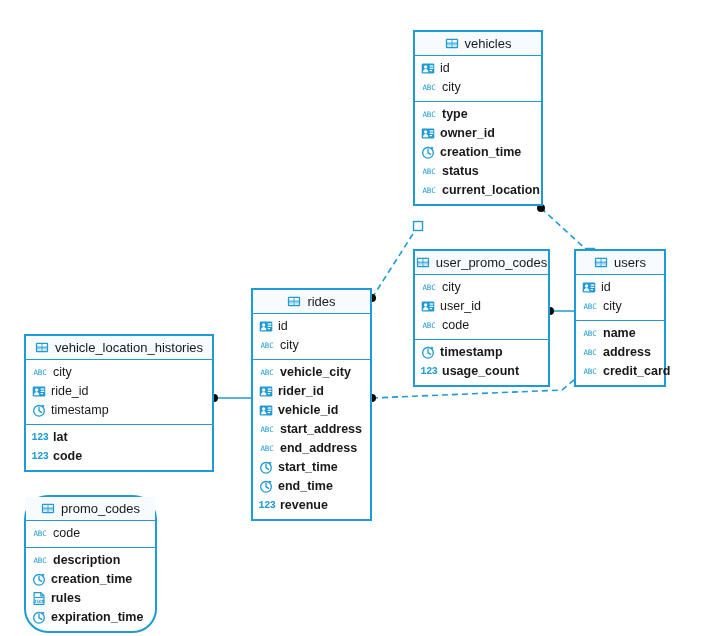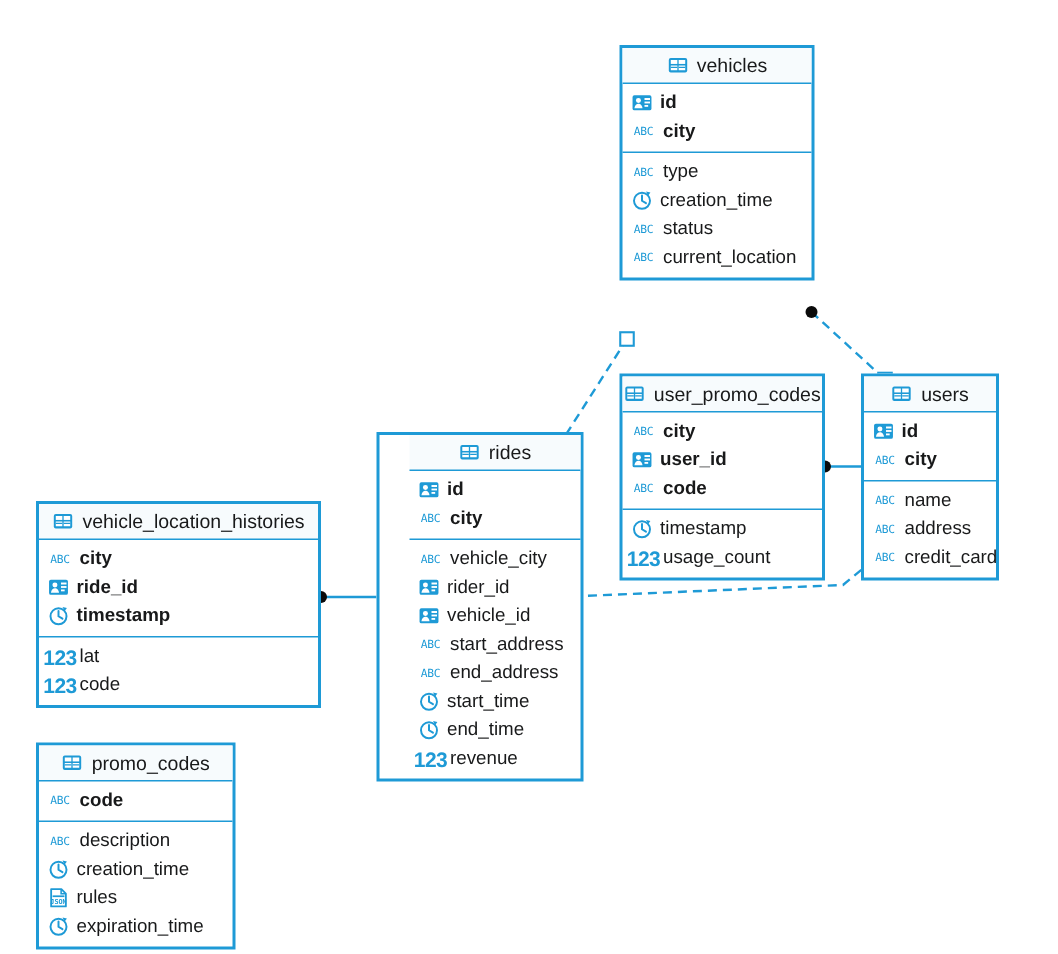--- a/index.html
+++ b/index.html
@@ -66,23 +66,24 @@
     align-items: center;
     gap: 5px;
     height: 19px;
     padding: 0 6px;
     white-space: nowrap;
   }
   .field-label {
     font-size: 12.5px;
     color: #18191a;
     line-height: 1;
+    font-weight: bold;
   }
   .field.pk .field-label {
-    font-weight: bold;
+    font-weight: normal;
   }
 
   
   .icon {
     flex: 0 0 auto;
     display: inline-flex;
     align-items: center;
     justify-content: center;
     width: 14px;
     height: 14px;
@@ -91,22 +92,22 @@
   .icon-abc {
     font-family: "DejaVu Sans Mono", monospace;
     font-size: 7.5px;
     font-weight: normal;
     color: #1e9ad6;
     letter-spacing: -0.2px;
     line-height: 1;
     width: 16px;
   }
   .icon-123 {
-    font-family: Liberation Sans, sans-serif;
-    font-size: 14px;
+    font-family: Liberation Mono, monospace;
+    font-size: 10px;
     font-weight: bold;
     color: #1e9ad6;
     letter-spacing: -0.3px;
     line-height: 1;
     width: 16px;
   }
 </style>
 </head>
 <body>
 
@@ -171,20 +172,33 @@
         </div>
       </div>
       <div class="field-group">
         <div class="field">
           <span class="icon icon-abc">ABC</span>
           <span class="field-label">type</span>
         </div>
         <div class="field">
           <span class="icon">
             <svg viewBox="0 0 16 16" width="15" height="15">
+              <rect x="0.8" y="2.2" width="14.4" height="11.6" rx="1.4" fill="#1e9ad6"></rect>
+              <circle cx="5.3" cy="6.3" r="1.9" fill="#ffffff"></circle>
+              <path d="M2.2 12.2 C2.5 9.6 4 8.7 5.3 8.7 C6.6 8.7 8.1 9.6 8.4 12.2 Z" fill="#ffffff"></path>
+              <rect x="9.9" y="4.4" width="4.2" height="1.5" fill="#ffffff"></rect>
+              <rect x="9.9" y="7.1" width="4.2" height="1.4" fill="#ffffff"></rect>
+              <rect x="9.9" y="9.7" width="2.8" height="1.4" fill="#ffffff"></rect>
+            </svg>
+          </span>
+          <span class="field-label">owner_id</span>
+        </div>
+        <div class="field">
+          <span class="icon">
+            <svg viewBox="0 0 16 16" width="15" height="15">
               <circle cx="8" cy="8.4" r="6.1" fill="none" stroke="#1e9ad6" stroke-width="1.5"></circle>
               <path d="M8 4.3 L8 8.4 L11 10.2" fill="none" stroke="#1e9ad6" stroke-width="1.5" stroke-linecap="round"></path>
               <path d="M11.1 1.3 L14.4 2.0 L12.6 4.6 Z" fill="#1e9ad6"></path>
             </svg>
           </span>
           <span class="field-label">creation_time</span>
         </div>
         <div class="field">
           <span class="icon icon-abc">ABC</span>
           <span class="field-label">status</span>
@@ -292,21 +306,21 @@
         <div class="field">
           <span class="icon icon-abc">ABC</span>
           <span class="field-label">address</span>
         </div>
         <div class="field">
           <span class="icon icon-abc">ABC</span>
           <span class="field-label">credit_card</span>
         </div>
       </div>
     </div>
-    <div class="entity" style="left: 251px; top: 288px; width: 138px; padding-left: 20px;">
+    <div class="entity" style="left: 251px; top: 288px; width: 121px;">
       <div class="entity-header">
         <span class="icon">
           <svg viewBox="0 0 16 16" width="15" height="15">
             <rect x="1" y="2.5" width="14" height="11" rx="1.5" fill="#1e9ad6"></rect>
             <rect x="2.5" y="4" width="5" height="3" fill="#ffffff"></rect>
             <rect x="8.5" y="4" width="5" height="3" fill="#ffffff"></rect>
             <rect x="2.5" y="8.2" width="5" height="3.6" fill="#ffffff"></rect>
             <rect x="8.5" y="8.2" width="5" height="3.6" fill="#ffffff"></rect>
             <line x1="2.5" y1="9.6" x2="7.5" y2="9.6" stroke="#1e9ad6" stroke-width="0.8"></line>
             <line x1="8.5" y1="9.6" x2="13.5" y2="9.6" stroke="#1e9ad6" stroke-width="0.8"></line>
@@ -446,21 +460,21 @@
         <div class="field">
           <span class="icon icon-123">123</span>
           <span class="field-label">lat</span>
         </div>
         <div class="field">
           <span class="icon icon-123">123</span>
           <span class="field-label">code</span>
         </div>
       </div>
     </div>
-    <div class="entity" style="left: 24px; top: 495px; width: 133px;">
+    <div class="entity" style="left: 24px; top: 495px; width: 133px; border-radius: 24px;">
       <div class="entity-header">
         <span class="icon">
           <svg viewBox="0 0 16 16" width="15" height="15">
             <rect x="1" y="2.5" width="14" height="11" rx="1.5" fill="#1e9ad6"></rect>
             <rect x="2.5" y="4" width="5" height="3" fill="#ffffff"></rect>
             <rect x="8.5" y="4" width="5" height="3" fill="#ffffff"></rect>
             <rect x="2.5" y="8.2" width="5" height="3.6" fill="#ffffff"></rect>
             <rect x="8.5" y="8.2" width="5" height="3.6" fill="#ffffff"></rect>
             <line x1="2.5" y1="9.6" x2="7.5" y2="9.6" stroke="#1e9ad6" stroke-width="0.8"></line>
             <line x1="8.5" y1="9.6" x2="13.5" y2="9.6" stroke="#1e9ad6" stroke-width="0.8"></line>

